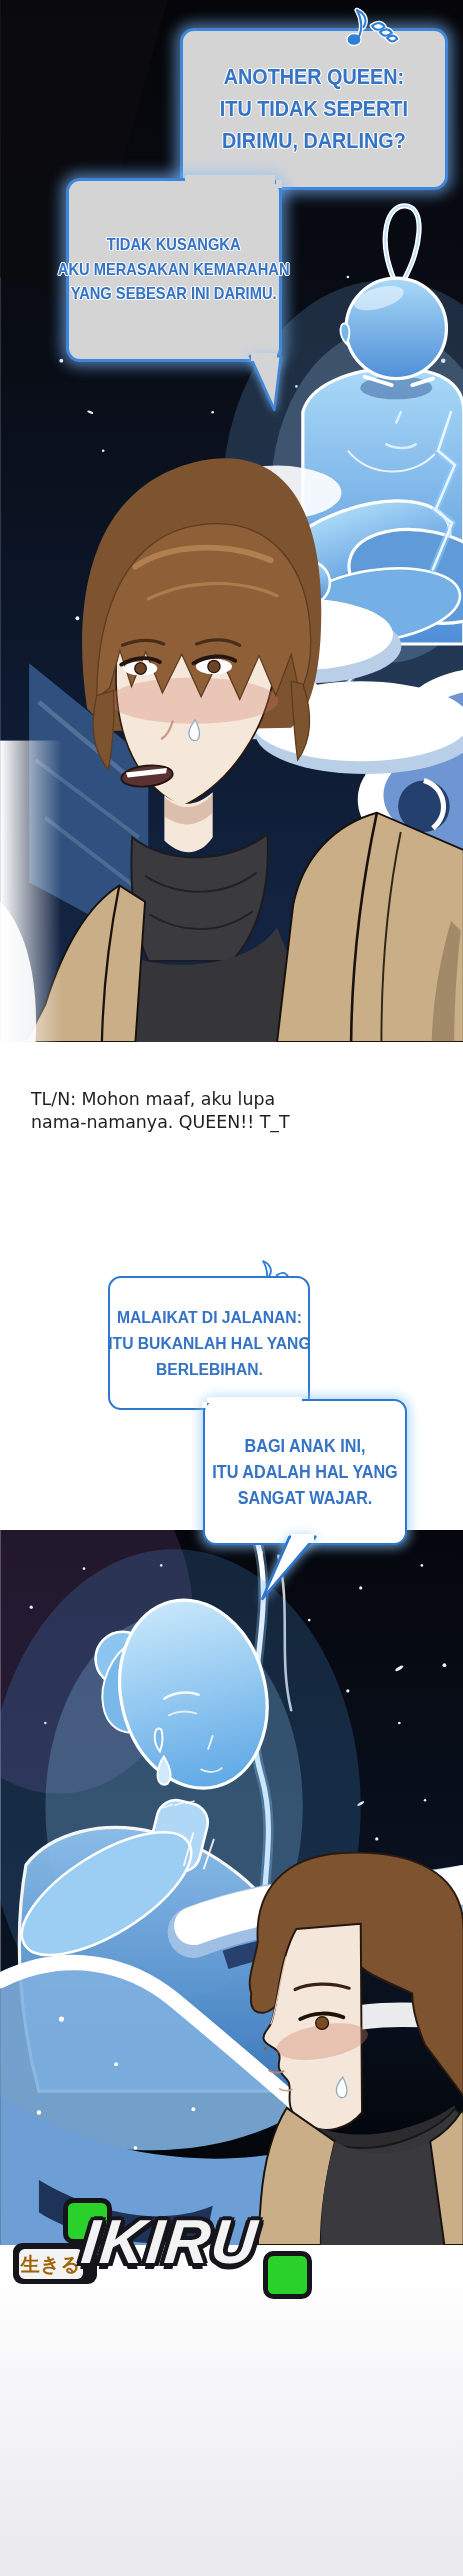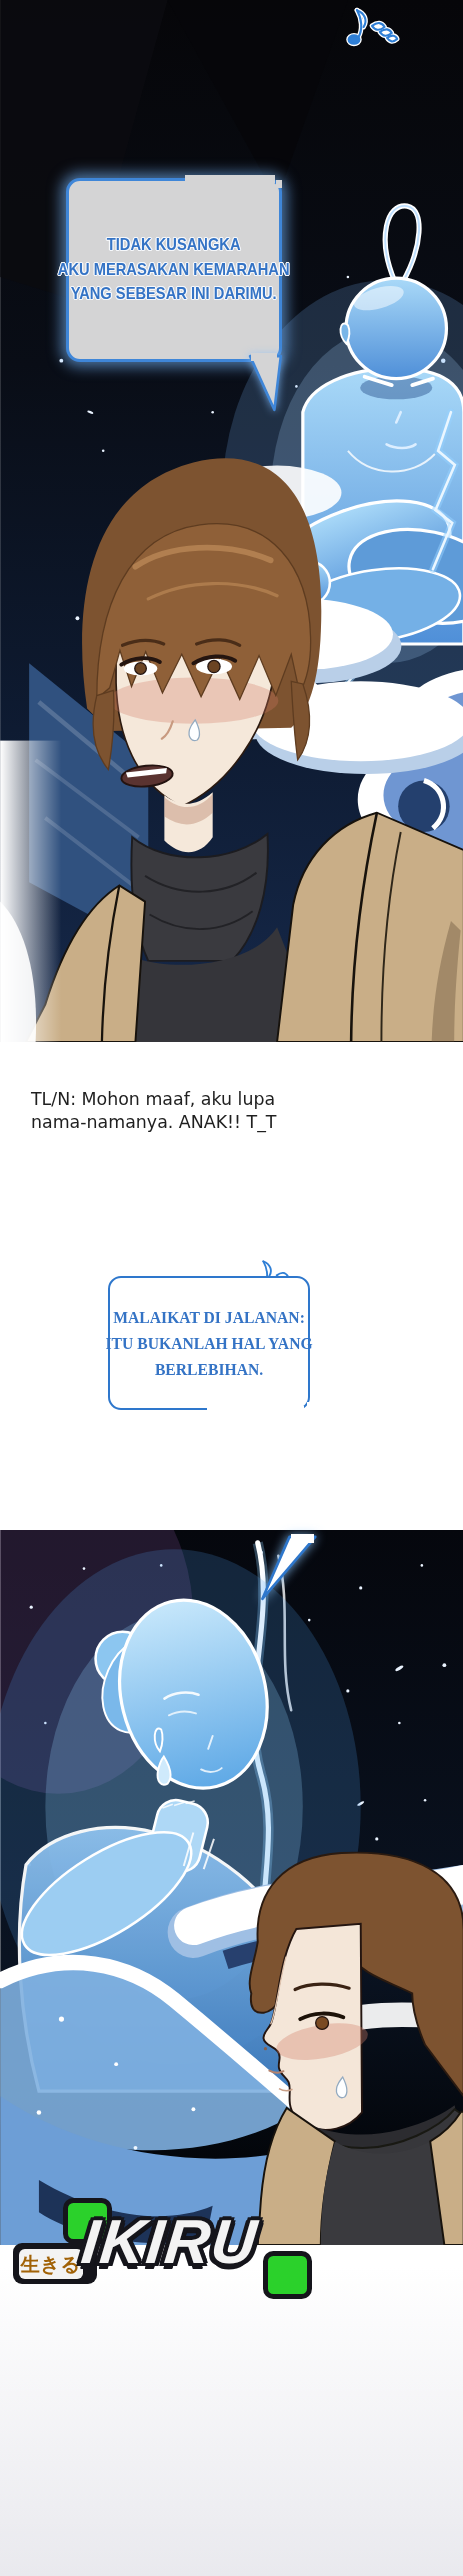--- a/index.html
+++ b/index.html
@@ -168,20 +168,27 @@
       <path d="M185,1375 C170,1450 160,1530 158,1618" stroke="#17120c" stroke-width="3.5" fill="none"></path>
       <path d="M430,1618 L455,1405 C470,1330 520,1280 585,1262 L720,1320 L720,1618 Z" fill="#c9ae87" stroke="#17120c" stroke-width="3"></path>
       <path d="M585,1262 C560,1380 546,1500 545,1618" stroke="#17120c" stroke-width="4" fill="none"></path>
       <path d="M622,1292 C600,1400 592,1510 592,1618" stroke="#2e2619" stroke-width="3" fill="none"></path>
       <path d="M700,1430 C680,1500 672,1560 670,1618 L705,1618 C705,1555 710,1495 715,1445 Z" fill="rgba(90,70,45,.35)"></path>
     </g>
     <rect x="0" y="1150" width="95" height="468" fill="url(#fadeL)"></rect>
     <path d="M0,1400 C40,1440 60,1520 55,1618 L0,1618 Z" fill="#ffffff" opacity=".9"></path>
   </svg>
 
+  <div class="bubble gray" style="left:180px;top:28px;width:268px;height:162px;">
+    <div class="btxt" style="font-size:22.5px;line-height:32px;">
+      <div>ANOTHER QUEEN:</div>
+      <div>ITU TIDAK SEPERTI</div>
+      <div>DIRIMU, DARLING?</div>
+    </div>
+  </div>
 
   <div class="bubble gray" style="left:66px;top:178px;width:216px;height:184px;align-items:center;">
     <div class="btxt" style="font-size:16.7px;line-height:24.5px;">
       <div>TIDAK KUSANGKA</div>
       <div>AKU MERASAKAN KEMARAHAN</div>
       <div>YANG SEBESAR INI DARIMU.</div>
     </div>
   </div>
 
   <div class="patch g" style="left:185px;top:184px;width:90px;height:8.4px;"></div>
@@ -208,21 +215,21 @@
       <path d="M20,12 C33,17 38,29 31,40" fill="none"></path>
       <ellipse cx="15" cy="61" rx="9" ry="7" fill="#2f7fd6"></ellipse>
       <path d="M45,38 q14,-10 21,2 q-13,10 -21,-2" fill="#ffffff"></path>
       <path d="M58,48 q14,-9 20,2 q-12,10 -20,-2" fill="#ffffff"></path>
       <path d="M70,58 q13,-8 17,2 q-10,9 -17,-2" fill="#ffffff"></path>
     </g>
   </svg>
 
   <div class="tln" style="left:31px;top:1088px;width:386px;">
     <div>TL/N: Mohon maaf, aku lupa</div>
-    <div>nama-namanya. ANAK!! T_T</div>
+    <div>nama-namanya. QUEEN!! T_T</div>
   </div>
 
   <svg class="abs" style="left:0;top:1530px;" width="464" height="715" viewBox="0 0 720 1111">
     <defs>
       <linearGradient id="night2" x1="0" y1="0" x2="0" y2="1">
         <stop offset="0" stop-color="#05070d"></stop>
           <stop offset=".6" stop-color="#0a1322"></stop>
         <stop offset="1" stop-color="#122档"></stop>
         <stop offset="1" stop-color="#122443"></stop>
       </linearGradient>
@@ -336,28 +343,35 @@
     <g stroke="#2f7fd6" stroke-width="3.5" stroke-linecap="round" stroke-linejoin="round">
       <path d="M22,58 C30,44 28,26 20,12" fill="none"></path>
       <path d="M20,12 C33,17 38,29 31,40" fill="none"></path>
       <ellipse cx="15" cy="61" rx="9" ry="7" fill="#2f7fd6"></ellipse>
       <path d="M45,38 q14,-10 21,2 q-13,10 -21,-2" fill="#ffffff"></path>
       <path d="M58,48 q14,-9 20,2 q-12,10 -20,-2" fill="#ffffff"></path>
       <path d="M70,58 q13,-8 17,2 q-10,9 -17,-2" fill="#ffffff"></path>
     </g>
   </svg>
 
-  <div class="bubble white" style="left:108px;top:1276px;width:202px;height:134px;font-family:Liberation Serif, serif;">
+  <div class="bubble white" style="left:108px;top:1276px;width:202px;height:134px;">
     <div class="btxt" style="font-size:17.4px;line-height:26px;transform:scaleX(.9);">
       <div>MALAIKAT DI JALANAN:</div>
       <div>ITU BUKANLAH HAL YANG</div>
       <div>BERLEBIHAN.</div>
     </div>
   </div>
 
+  <div class="bubble white glowy" style="left:203px;top:1399px;width:204px;height:146px;">
+    <div class="btxt" style="font-size:18px;line-height:26px;transform:scaleX(.9);">
+      <div>BAGI ANAK INI,</div>
+      <div>ITU ADALAH HAL YANG</div>
+      <div>SANGAT WAJAR.</div>
+    </div>
+  </div>
 
   <div class="patch w" style="left:207px;top:1406px;width:97px;height:5.2px;"></div>
   <div class="patch w" style="left:207px;top:1397px;width:95px;height:5.8px;"></div>
   <div class="patch w" style="left:202px;top:1402px;width:5.2px;height:6.4px;"></div>
   <div class="patch w" style="left:307px;top:1402px;width:5.2px;height:7px;"></div>
 
   <svg class="abs" style="left:254px;top:1533px;filter:drop-shadow(0 0 5.2px rgba(140,200,255,.85));" width="71" height="71" viewBox="0 0 110 110">
     <polygon points="55,6 95,6 13,102" fill="#ffffff" stroke="#2e77cc" stroke-width="4" stroke-linejoin="round"></polygon>
   </svg>
   <div class="patch w" style="left:291px;top:1534px;width:23px;height:9px;"></div>

